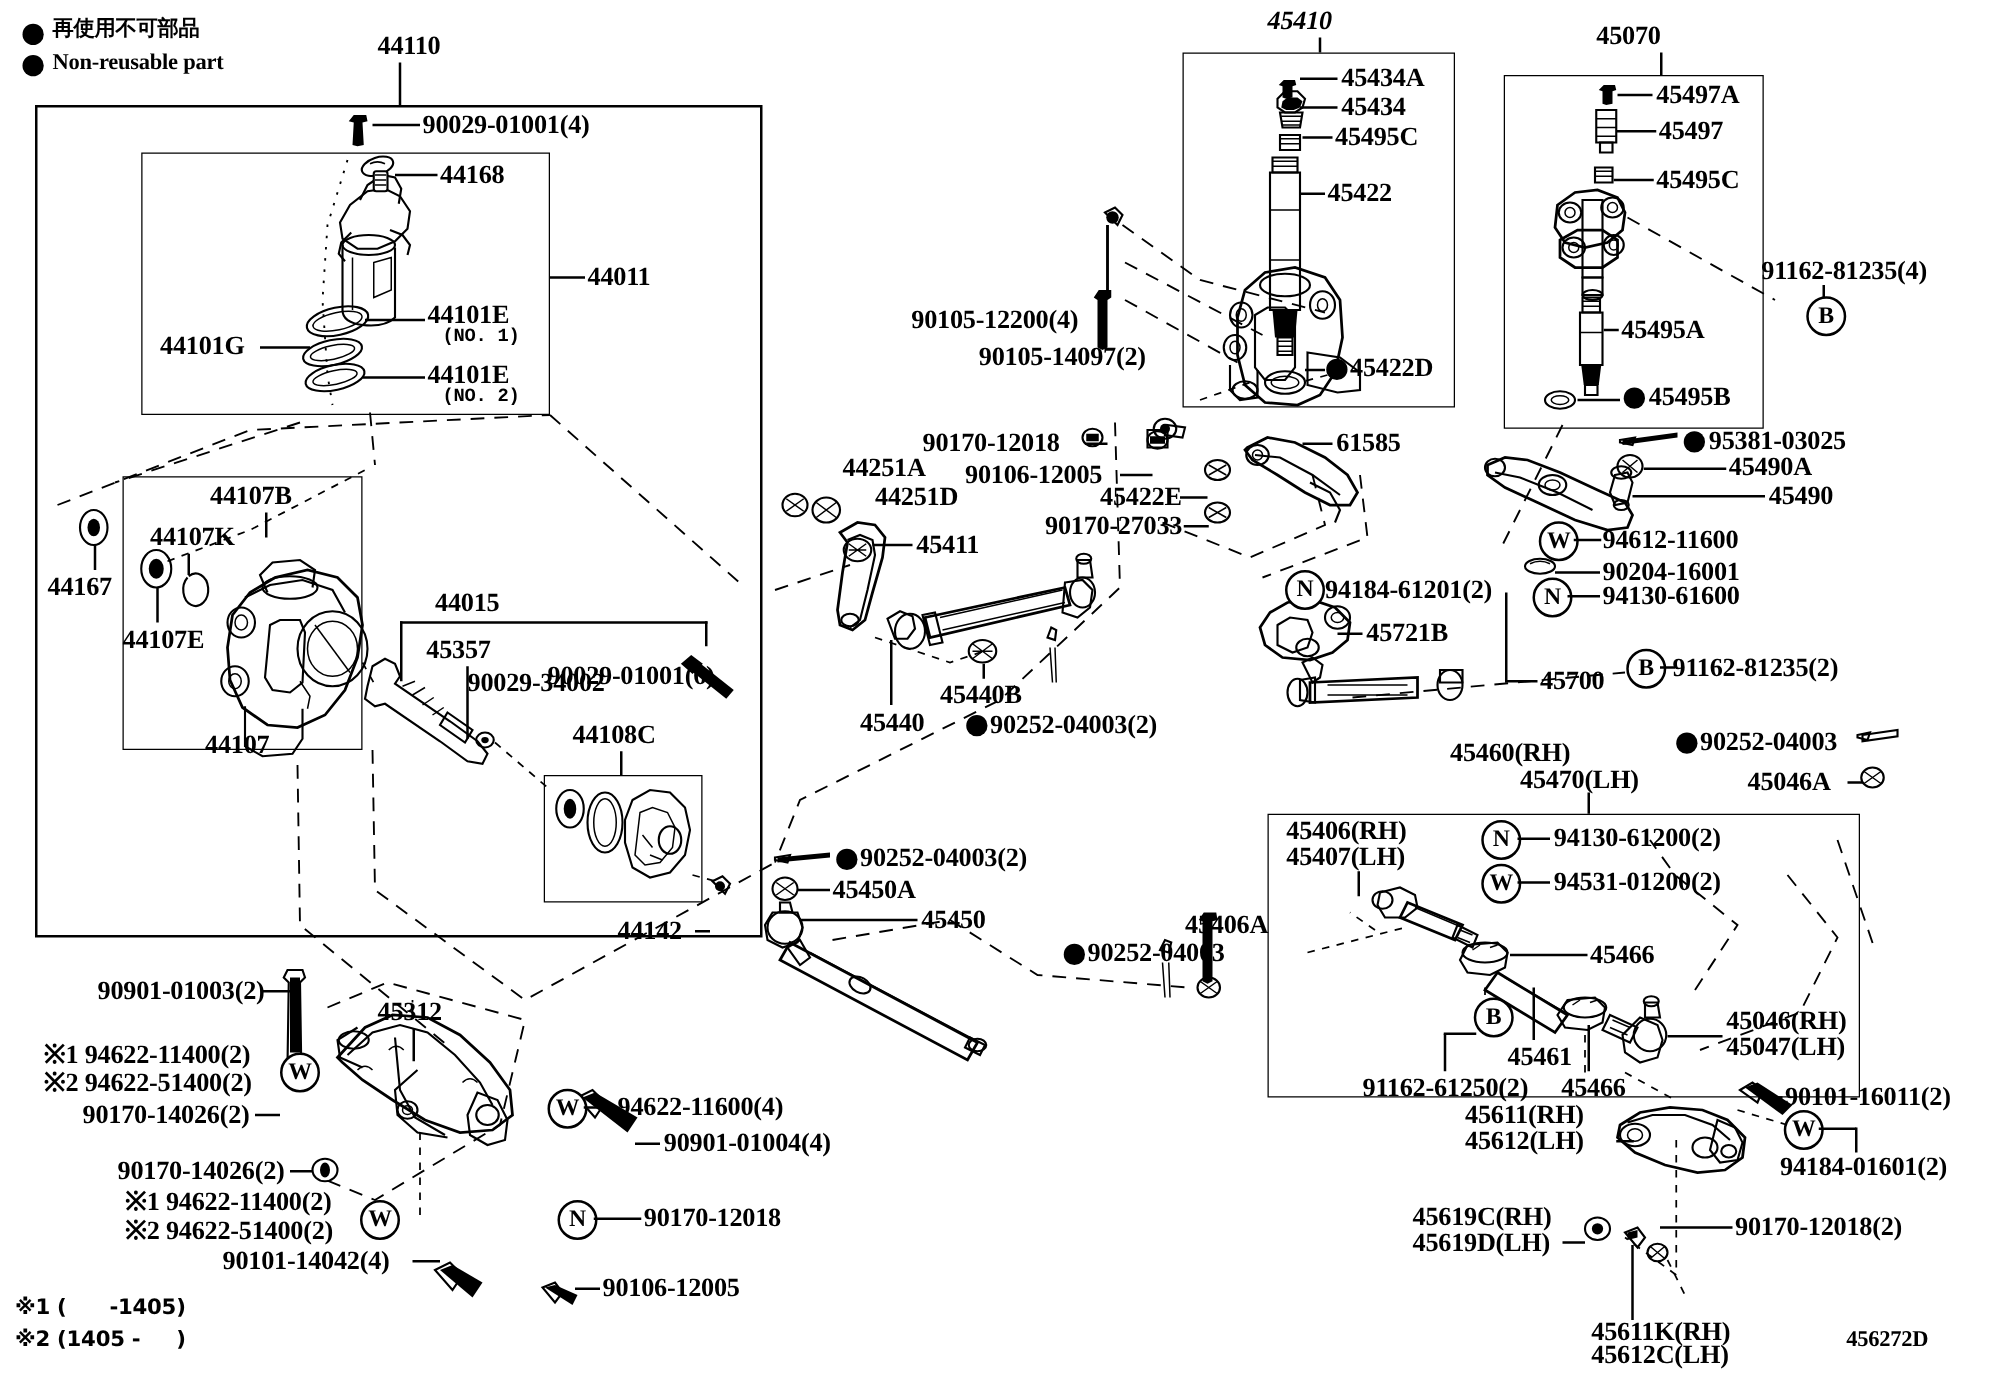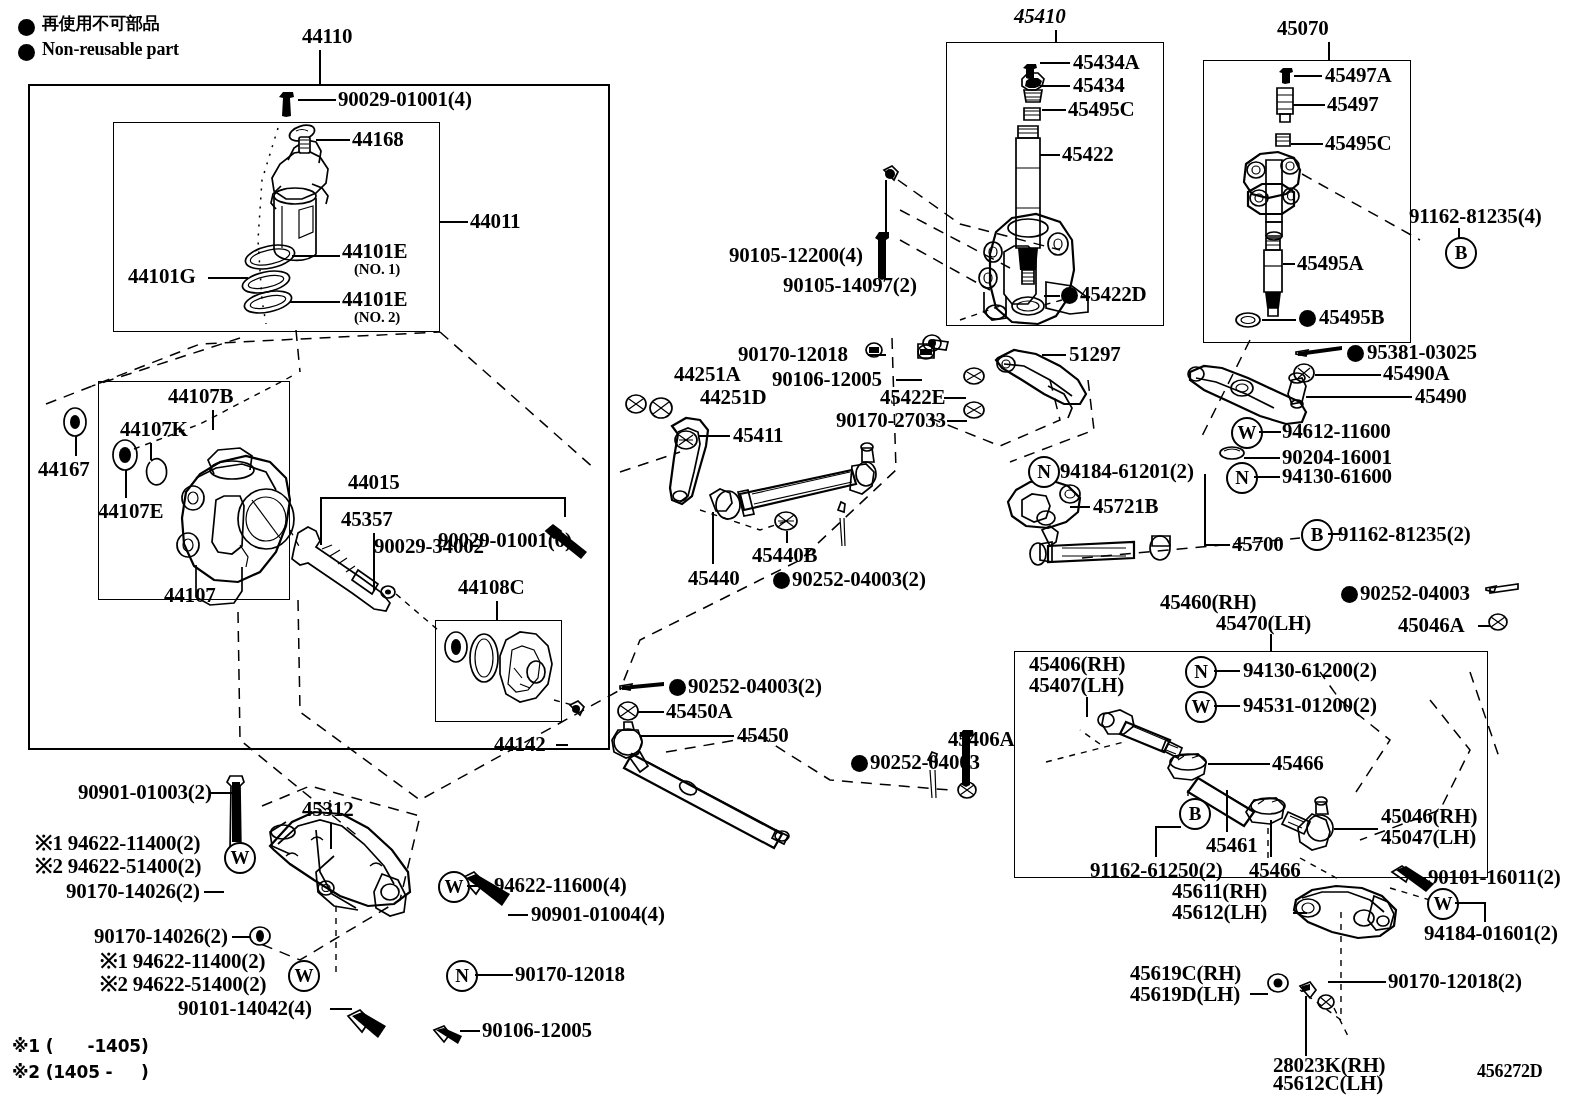--- a/index.html
+++ b/index.html
@@ -12,21 +12,21 @@
   
   .lbl{
     position:absolute;
     font-family:"Liberation Serif", serif;
     font-weight:bold;
     white-space:pre;
     letter-spacing:-0.2px;
     line-height:1.05;
   }
   .lbl.num{font-size:21px;}
-  .lbl.sub{font-size:15px;}
+  .lbl.sub{font-size:15px;font-family:Liberation Mono, monospace;}
   .lbl.legend{font-size:18px;font-weight:bold;}
   .lbl.jp{font-family:"DejaVu Sans", sans-serif;font-size:17px;font-weight:bold;}
   .lbl.foot{font-size:17px;font-weight:bold;}
   .lbl.code{font-size:18px;font-weight:bold;}
 
   
   .box{
     position:absolute;border:2px solid #000;box-sizing:border-box;background:transparent;
   }
   .boxthin{
@@ -604,21 +604,21 @@
 
   <div class="lbl num" style="left:772px;top:368px;">90106-12005</div>
   <div class="ln h" style="left:896px;top:379px;width:26px;"></div>
 
   <div class="lbl num" style="left:880px;top:386px;">45422E</div>
   <div class="ln h" style="left:944px;top:397px;width:22px;"></div>
 
   <div class="lbl num" style="left:836px;top:409px;">90170-27033</div>
   <div class="ln h" style="left:947px;top:420px;width:20px;"></div>
 
-  <div class="lbl num" style="left:1069px;top:343px;">51297</div>
+  <div class="lbl num" style="left:1069px;top:343px;">61585</div>
   <div class="ln h" style="left:1042px;top:354px;width:24px;"></div>
 
   <div class="lbl num" style="left:688px;top:567px;">45440</div>
   <div class="ln v" style="left:712px;top:512px;height:52px;"></div>
 
   <div class="lbl num" style="left:752px;top:544px;">45440B</div>
   <div class="ln v" style="left:786px;top:531px;height:12px;"></div>
 
   <div class="dot" style="left:773px;top:572px;"></div>
   <div class="lbl num" style="left:792px;top:568px;">90252-04003(2)</div>
@@ -723,21 +723,21 @@
   <div class="ln h" style="left:1455px;top:902px;width:30px;"></div>
   <div class="ln v" style="left:1484px;top:902px;height:20px;"></div>
 
   <div class="lbl num" style="left:1130px;top:962px;">45619C(RH)</div>
   <div class="lbl num" style="left:1130px;top:983px;">45619D(LH)</div>
   <div class="ln h" style="left:1250px;top:993px;width:18px;"></div>
 
   <div class="lbl num" style="left:1388px;top:970px;">90170-12018(2)</div>
   <div class="ln h" style="left:1328px;top:981px;width:58px;"></div>
 
-  <div class="lbl num" style="left:1273px;top:1054px;">28023K(RH)</div>
+  <div class="lbl num" style="left:1273px;top:1054px;">45611K(RH)</div>
   <div class="lbl num" style="left:1273px;top:1072px;">45612C(LH)</div>
 
   <div class="lbl code" style="left:1477px;top:1062px;">456272D</div>
 
   <div class="lbl num" style="left:78px;top:781px;">90901-01003(2)</div>
   <div class="ln h" style="left:210px;top:792px;width:22px;"></div>
 
   <div class="lbl num" style="left:35px;top:832px;">※1 94622-11400(2)</div>
   <div class="lbl num" style="left:35px;top:855px;">※2 94622-51400(2)</div>
   <div class="mark" style="left:224px;top:842px;">W</div>

